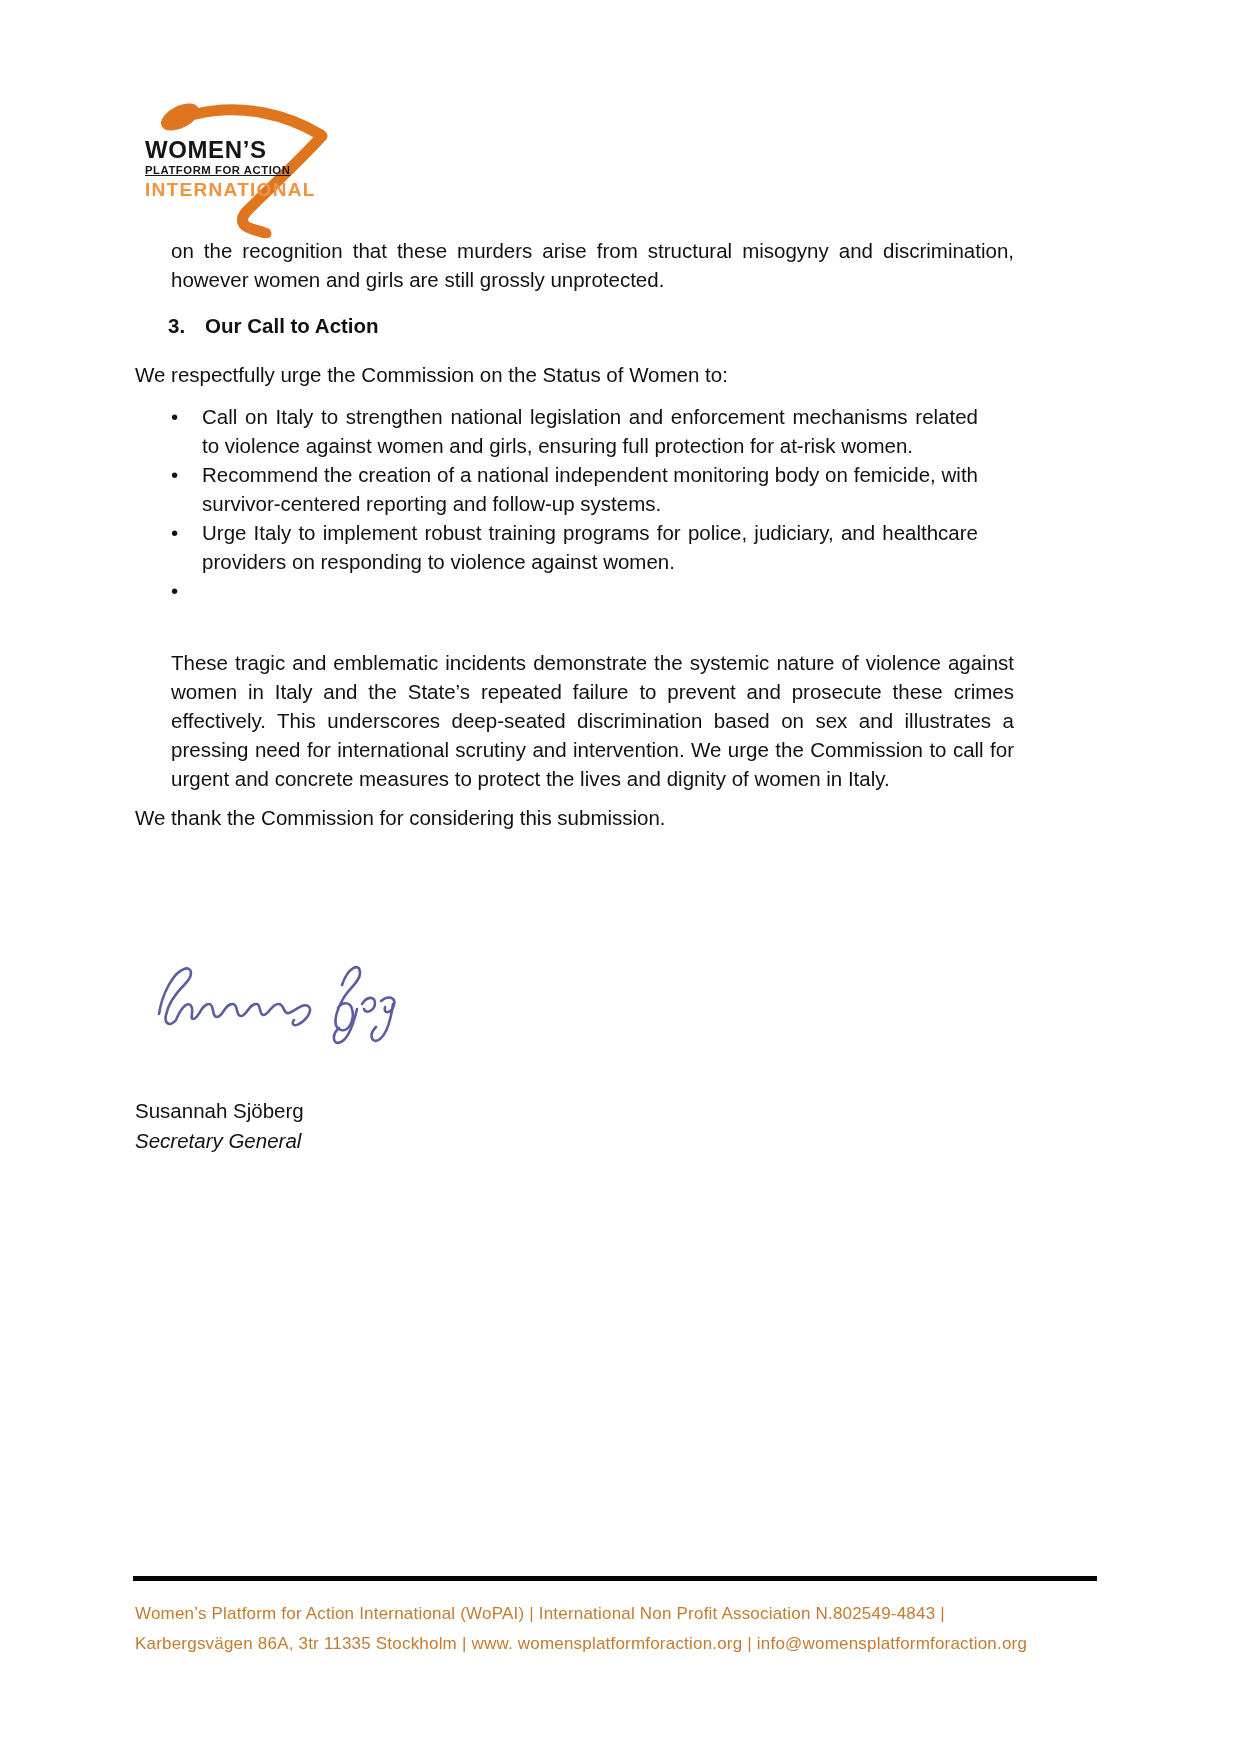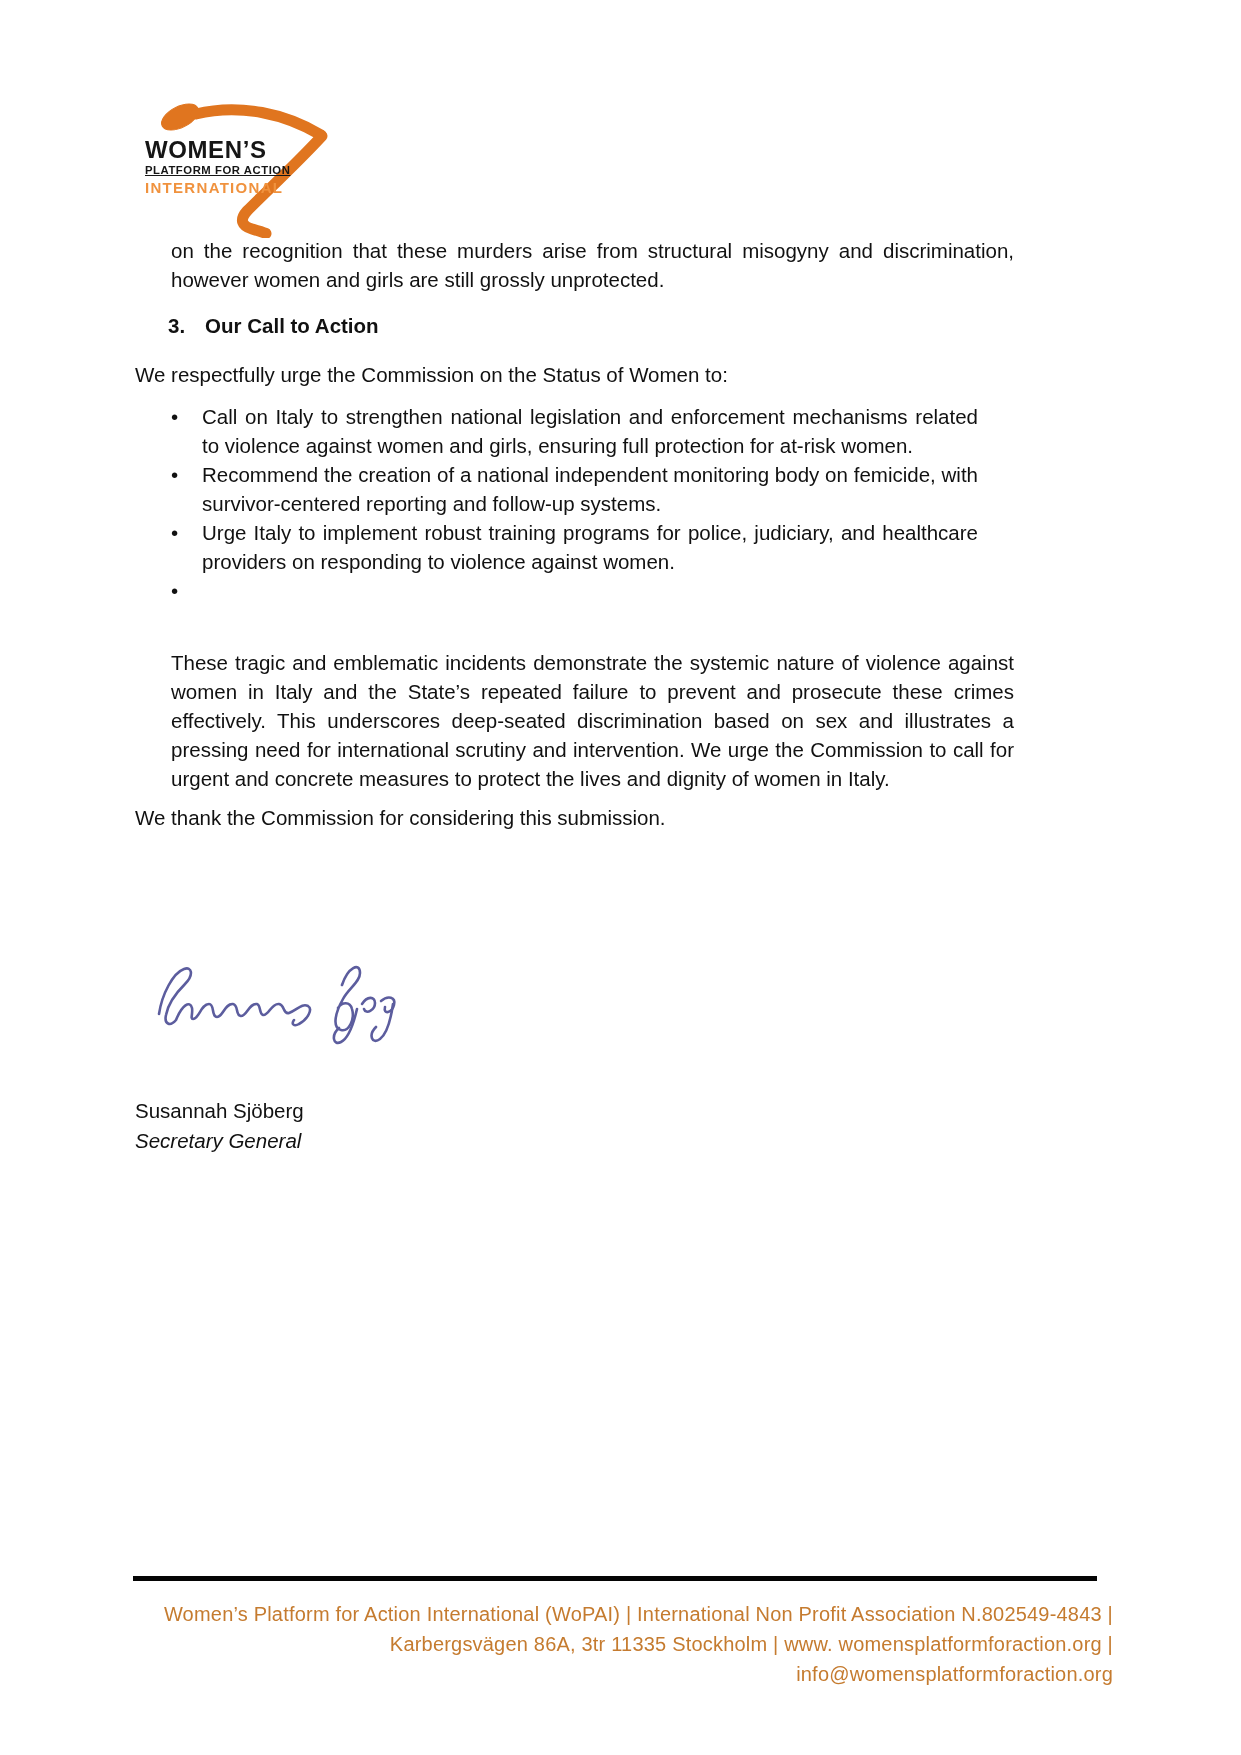--- a/index.html
+++ b/index.html
@@ -21,21 +21,21 @@
   .logo-text { position: absolute; left: 3px; top: 50px; z-index: 2; }
   .logo-line1 {
     font-size: 24px; font-weight: 800; letter-spacing: 0.6px;
     color: #161616; line-height: 1.0;
   }
   .logo-line2 {
     font-size: 11.3px; font-weight: 700; letter-spacing: 0.55px;
     color: #161616; margin-top: 3px; line-height: 1.0; text-decoration: underline;
   }
   .logo-line3 {
-    font-size: 15px; font-weight: 700; letter-spacing: 1.3px;
+    font-size: 19px; font-weight: 700; letter-spacing: 1.3px;
     margin-top: 4px; line-height: 1.0;
   }
 
   
   .block { position: absolute; left: 135px; width: 843px; font-size: 20.5px; line-height: 29px; }
   .just { text-align: justify; margin-left: 36px; }
 
   .p-intro  { top: 236px; }
   .heading  { top: 311px; display: flex; gap: 20px; padding-left: 33px; font-weight: 700; }
   .p-urge   { top: 360px; }
@@ -53,22 +53,22 @@
 
   .signatory-name  { top: 1096px; }
   .signatory-title { top: 1126px; font-style: italic; }
 
   
   .footer-rule {
     position: absolute; left: 133px; top: 1576px;
     width: 964px; height: 5px; background: #050505;
   }
   .footer {
-    position: absolute; left: 149px; top: 1599px; width: 964px;
-    text-align: right; font-size: 20px; line-height: 30px;
+    position: absolute; left: 135px; top: 1599px; width: 964px;
+    text-align: left; font-size: 17px; line-height: 30px;
     letter-spacing: 0.2px;
   }
 </style>
 </head>
 <body>
 
 <div class="page">
 
   <div class="logo">
     <svg class="logo-triangle" viewBox="0 0 190 148" aria-hidden="true">

